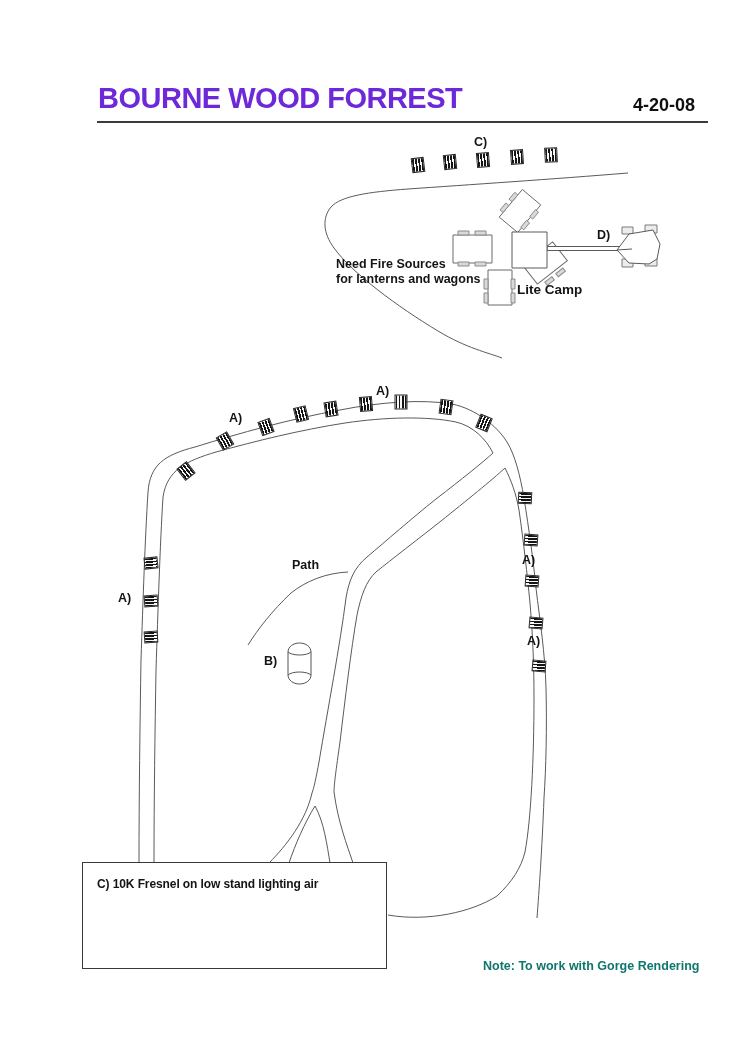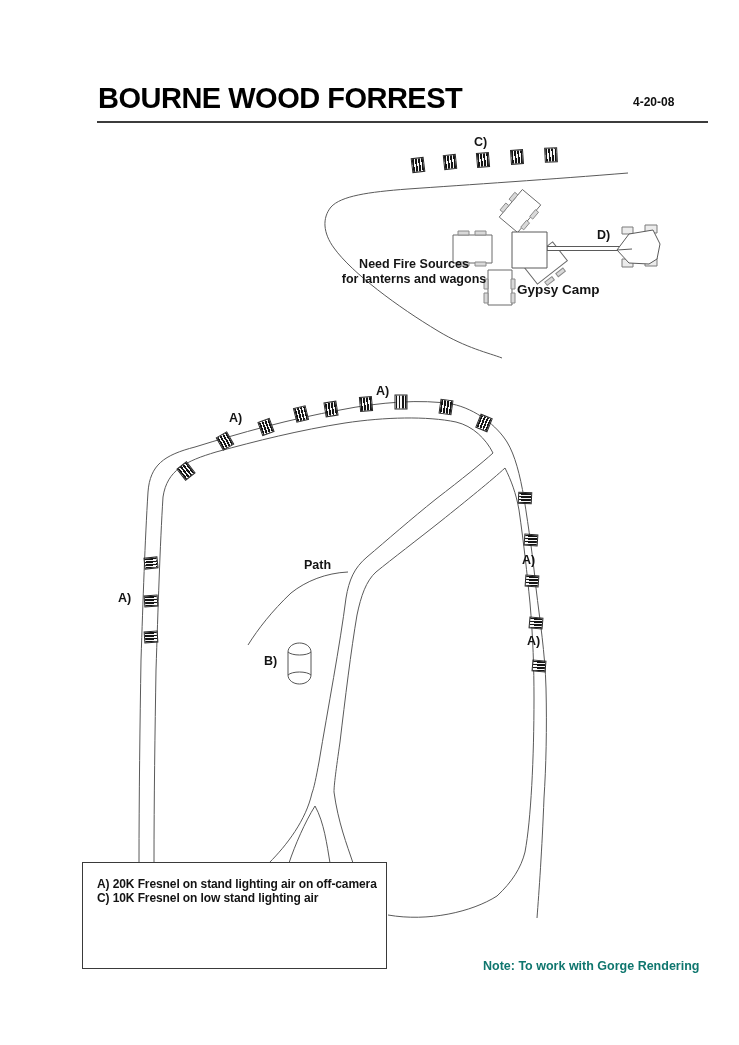--- a/index.html
+++ b/index.html
@@ -4,43 +4,43 @@
 <style>
   html,body{margin:0;padding:0;background:#e8e8e8;}
   .page{
     position:relative;width:739px;height:1045px;margin:0 auto;
     background:#ffffff;overflow:hidden;
     font-family:"Liberation Sans","DejaVu Sans",sans-serif;color:#111;
   }
   .abs{position:absolute;}
   .page-title{
     left:98px;top:82px;font-size:29px;font-weight:bold;letter-spacing:-0.5px;
-    color:#000000;white-space:nowrap;
+    color:#6d28d9;white-space:nowrap;
   }
-  .page-date{left:633px;top:95px;font-size:12px;font-weight:bold;color:#0f0f0f;}
+  .page-date{left:633px;top:95px;font-size:18px;font-weight:bold;color:#0f0f0f;}
   .title-rule{left:97px;top:121px;width:611px;height:2px;background:#3c3c3c;}
   .map-svg{left:0;top:0;width:739px;height:1045px;z-index:1;}
   .map-svg path,.map-svg rect,.map-svg polygon{vector-effect:non-scaling-stroke;}
   .light{
     position:absolute;z-index:3;border:1px solid #2a2a2a;box-sizing:border-box;
   }
   .light-v{
     width:13px;height:15px;
     background:repeating-linear-gradient(90deg,#141414 0 1.8px,#f7f7f7 1.8px 3.1px);
   }
   .light-h{
     width:14px;height:12px;
     background:repeating-linear-gradient(180deg,#141414 0 1.7px,#f7f7f7 1.7px 3px);
   }
   .map-label{
     position:absolute;z-index:4;font-size:12.5px;font-weight:bold;color:#141414;
     white-space:nowrap;
   }
   .fire-note{
-    left:336px;top:257px;width:156px;z-index:4;text-align:center;
+    left:336px;top:257px;width:156px;z-index:4;text-align:left;
     font-size:12.5px;font-weight:bold;line-height:15px;color:#141414;
   }
   .camp-label{left:517px;top:282px;z-index:4;font-size:13.5px;font-weight:bold;color:#141414;}
   .legend-box{
     left:82px;top:862px;width:305px;height:107px;z-index:5;
     background:#ffffff;border:1.5px solid #3a3a3a;box-sizing:border-box;
     padding:15px 0 0 14px;
   }
   .legend-line{
     font-size:12px;font-weight:bold;line-height:13.6px;color:#141414;
@@ -156,29 +156,28 @@
     </div>
   <div class="abs" id="labels-layer">
       <div class="map-label" style="left: 474px; top: 135px;">C)</div>
       <div class="map-label" style="left: 597px; top: 228px;">D)</div>
       <div class="map-label" style="left: 229px; top: 411px;">A)</div>
       <div class="map-label" style="left: 376px; top: 384px;">A)</div>
       <div class="map-label" style="left: 118px; top: 591px;">A)</div>
       <div class="map-label" style="left: 522px; top: 553px;">A)</div>
       <div class="map-label" style="left: 527px; top: 634px;">A)</div>
       <div class="map-label" style="left: 264px; top: 654px;">B)</div>
-      <div class="map-label" style="left: 304px; top: 558px;">Path</div>
+      <div class="map-label" style="left: 292px; top: 558px;">Path</div>
     </div>
 
   <div class="abs fire-note">
     <div>Need Fire Sources</div>
     <div>for lanterns and wagons</div>
   </div>
-  <div class="abs camp-label">Gypsy Camp</div>
+  <div class="abs camp-label">Lite Camp</div>
 
   <div class="abs legend-box">
-    <div class="legend-line">A) 20K Fresnel on stand lighting air on off-camera</div>
     <div class="legend-line">C) 10K Fresnel on low stand lighting air</div>
   </div>
 
   <div class="abs note-text">Note: To work with Gorge Rendering</div>
 
 </div>
 
 </body></html>

